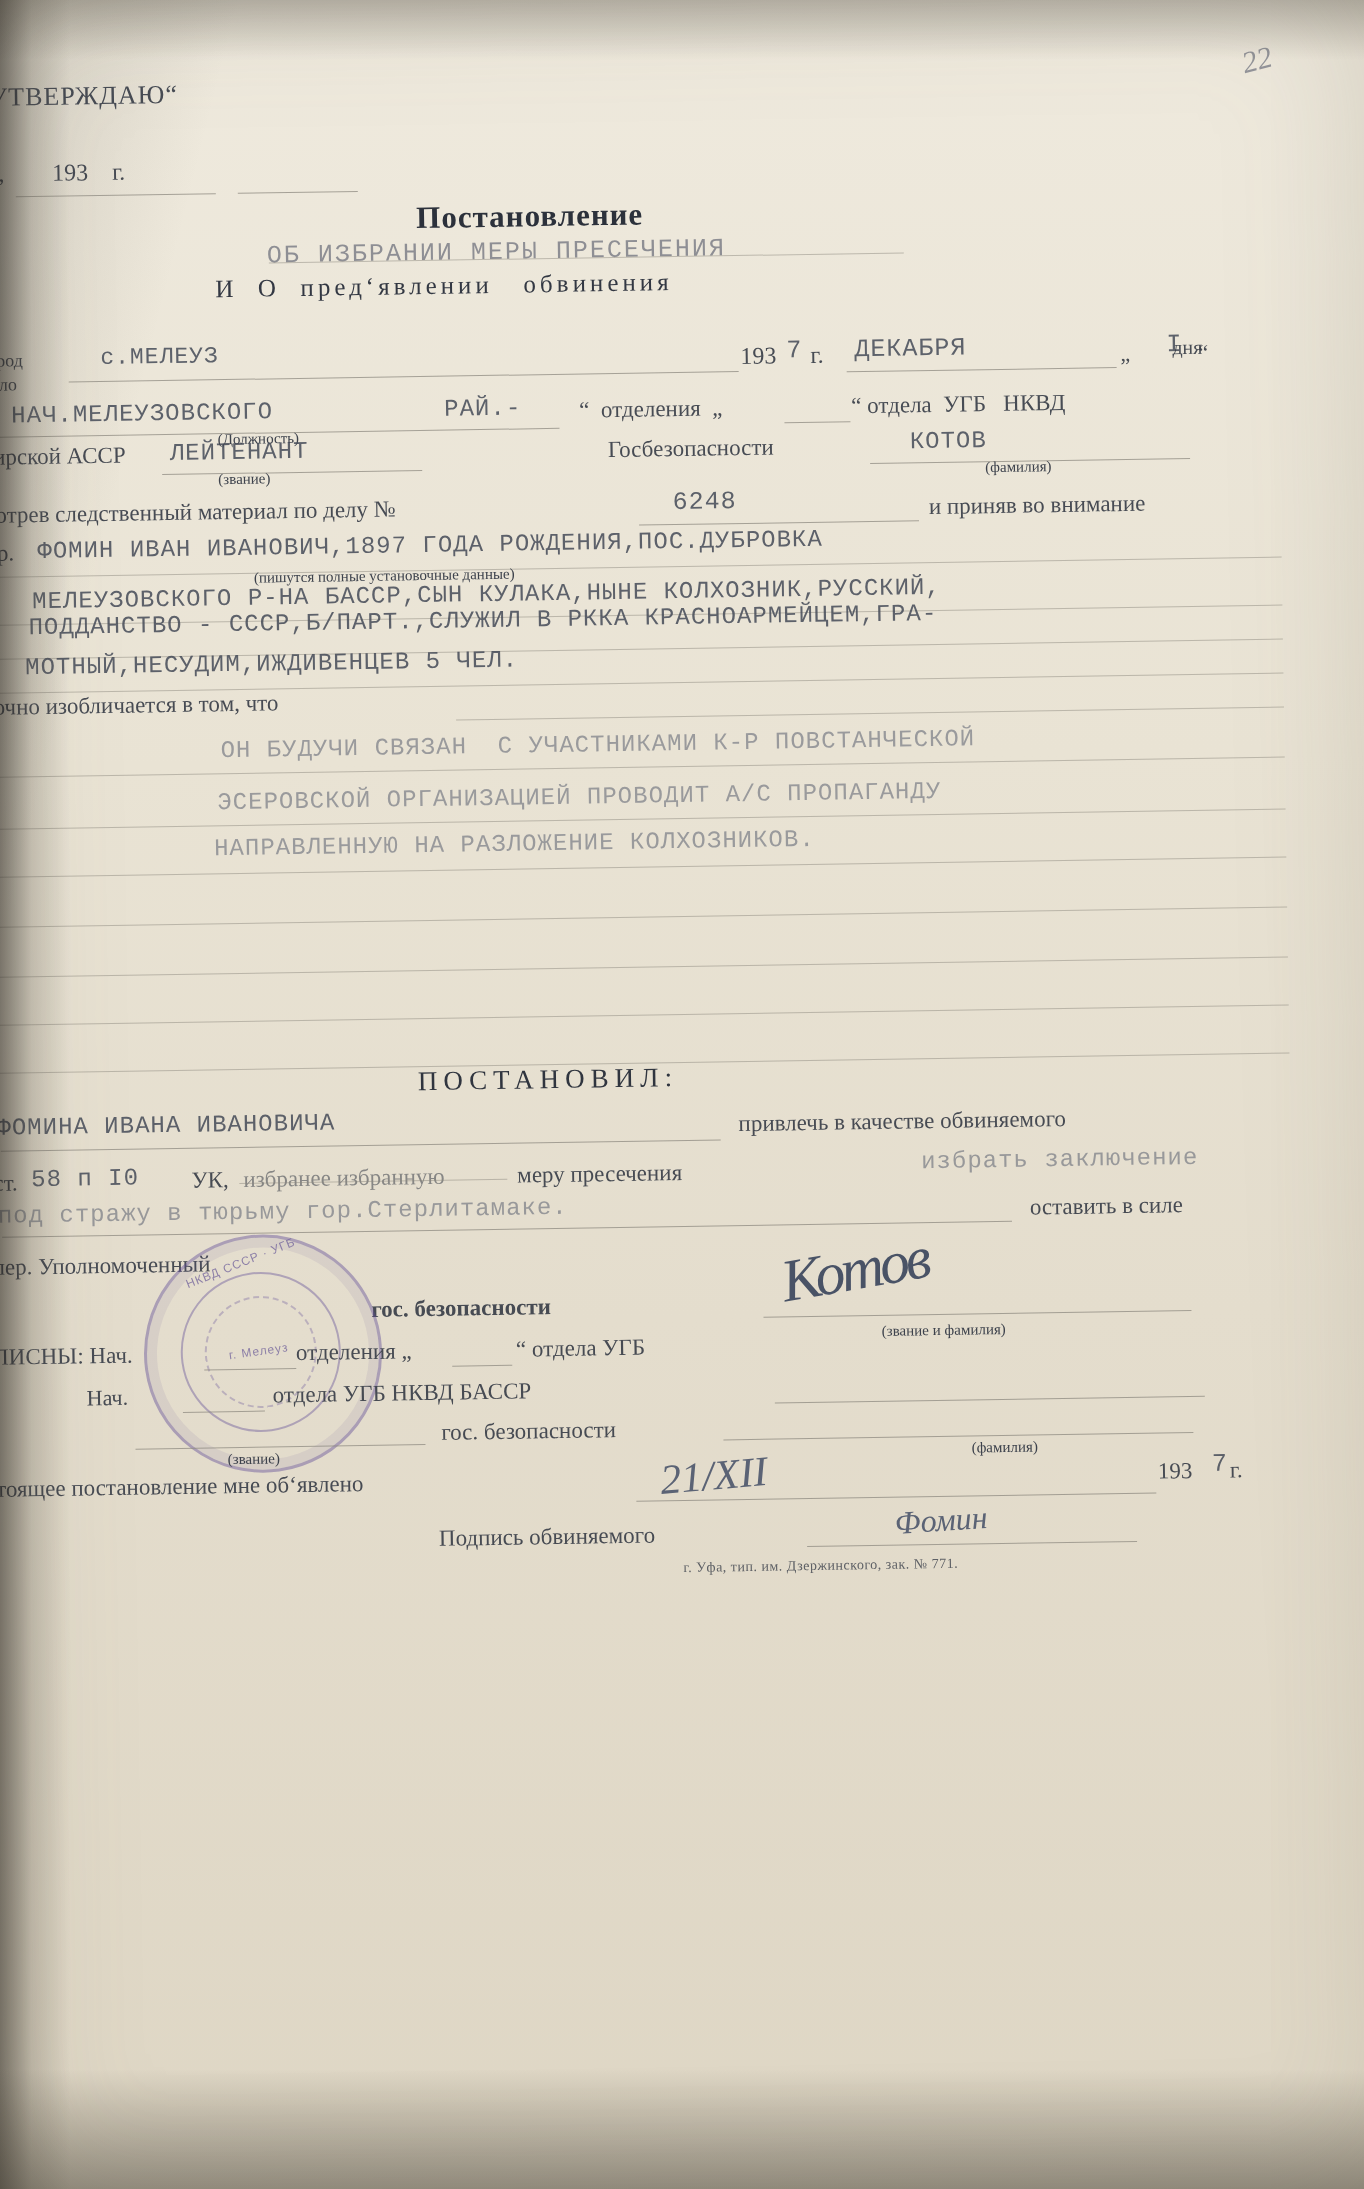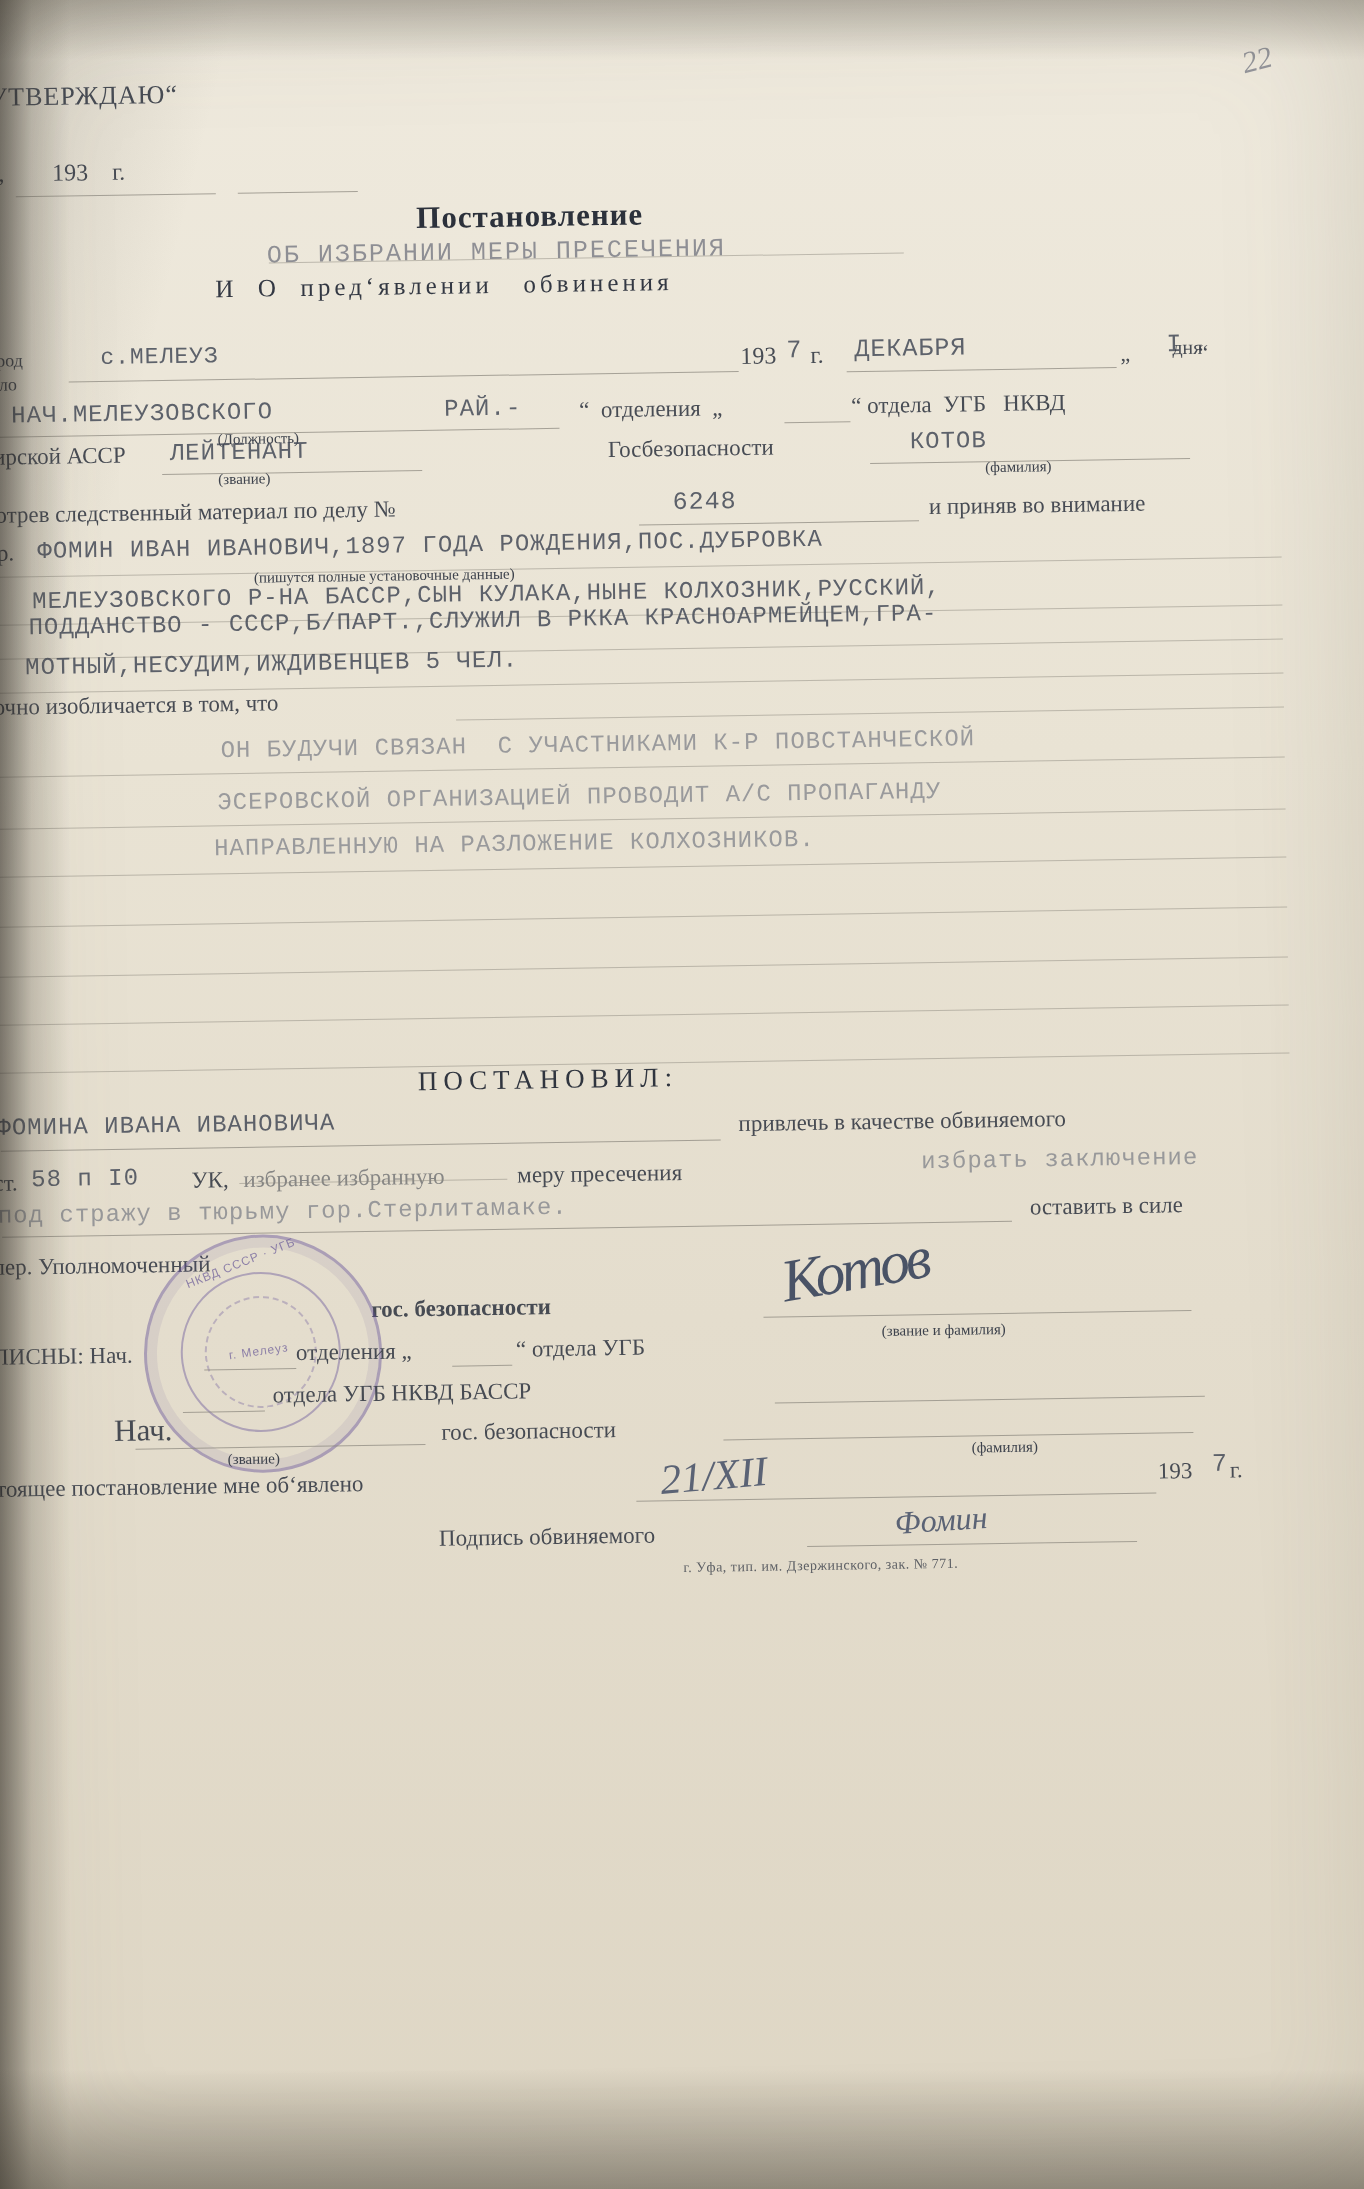--- a/index.html
+++ b/index.html
@@ -285,21 +285,21 @@
     </div>
 
     <div class="sig sig-big t" style="left:778px; top:1238px;">Котов</div>
 
     <div class="t print" style="left:-12px; top:1334px; font-size:23px;">ПИСНЫ: Нач.</div>
     <div class="t print" style="left:292px; top:1334px; font-size:23px;">отделения „</div>
     <div class="rule" style="left:200px; top:1362px; width:92px;"></div>
     <div class="rule" style="left:448px; top:1362px; width:60px;"></div>
     <div class="t print" style="left:512px; top:1334px; font-size:23px;">“ отдела УГБ</div>
 
-    <div class="t print" style="left:109px; top:1376px; font-size:31px;margin-top:28px;">Нач.</div>
+    <div class="t print" style="left:82px; top:1376px; font-size:22px;">Нач.</div>
     <div class="rule" style="left:178px; top:1404px; width:82px;"></div>
     <div class="t print" style="left:268px; top:1376px; font-size:23px;">отдела УГБ НКВД БАССР</div>
     <div class="rule" style="left:770px; top:1404px; width:430px;"></div>
 
     <div class="rule" style="left:130px; top:1440px; width:290px;"></div>
     <div class="t small" style="left:222px; top:1444px;">(звание)</div>
     <div class="t print" style="left:436px; top:1416px; font-size:23px;">гос. безопасности</div>
     <div class="rule" style="left:718px; top:1440px; width:470px;"></div>
     <div class="t small" style="left:966px; top:1444px;">(фамилия)</div>
 

